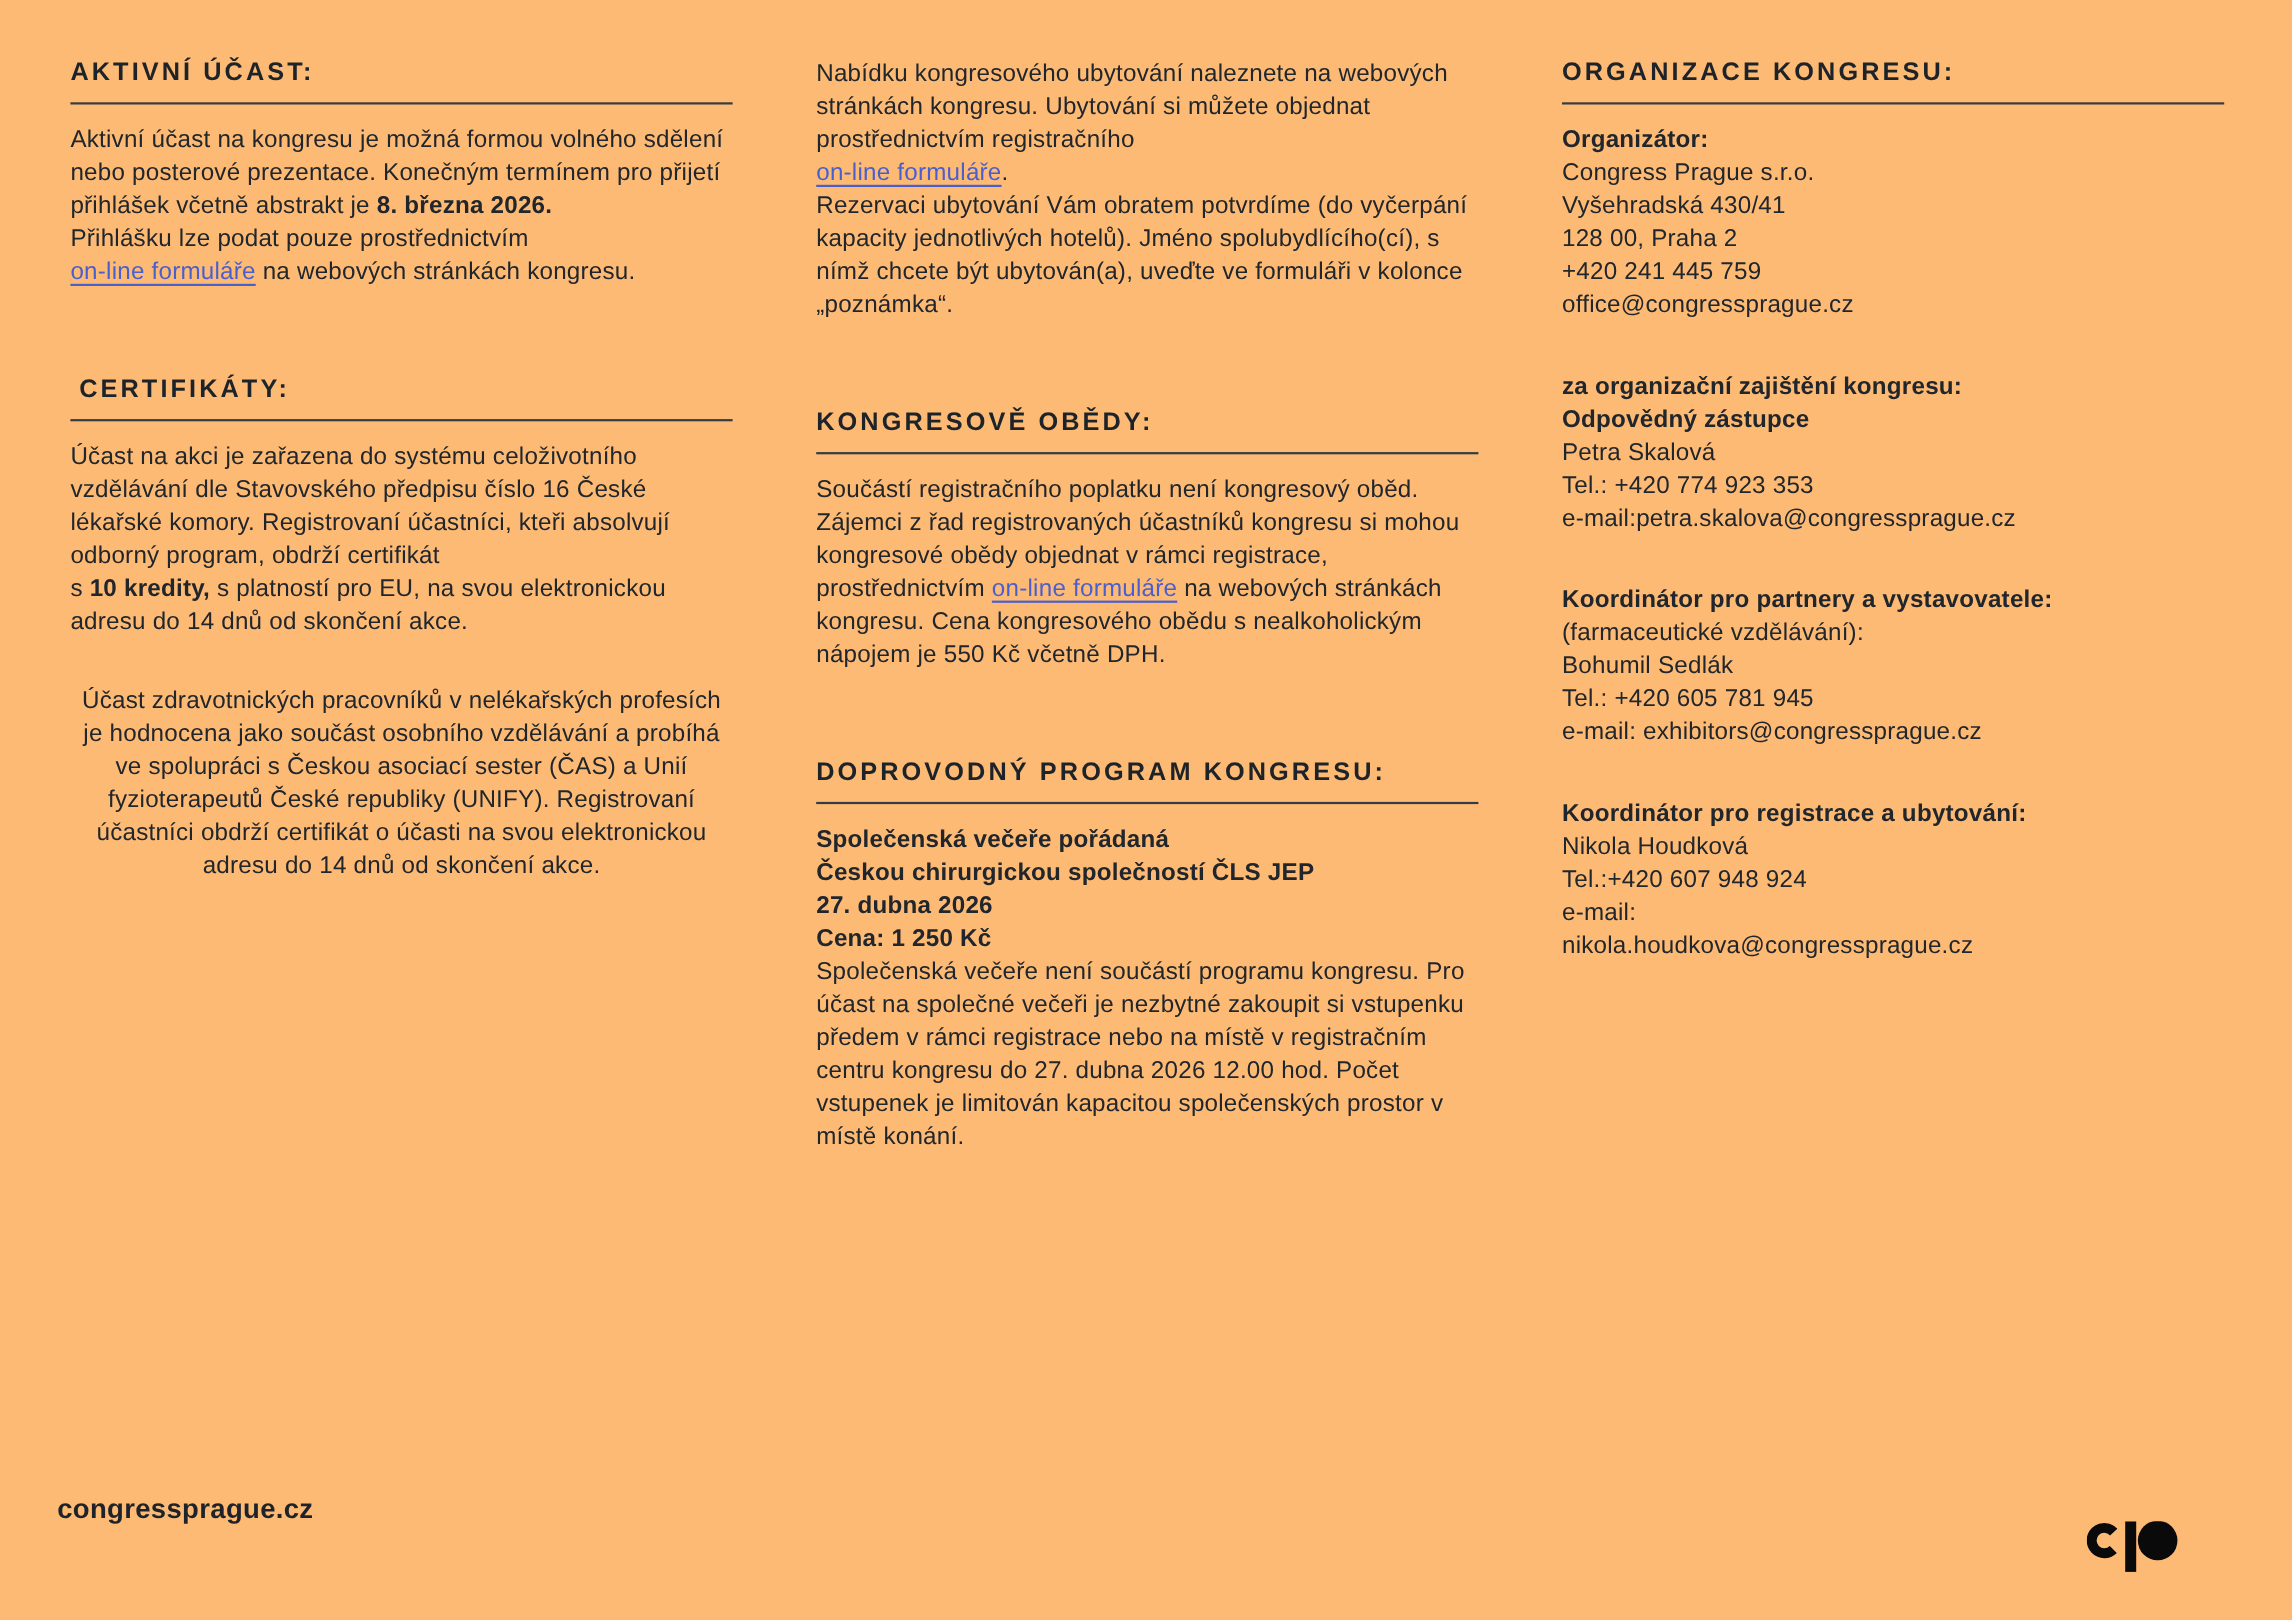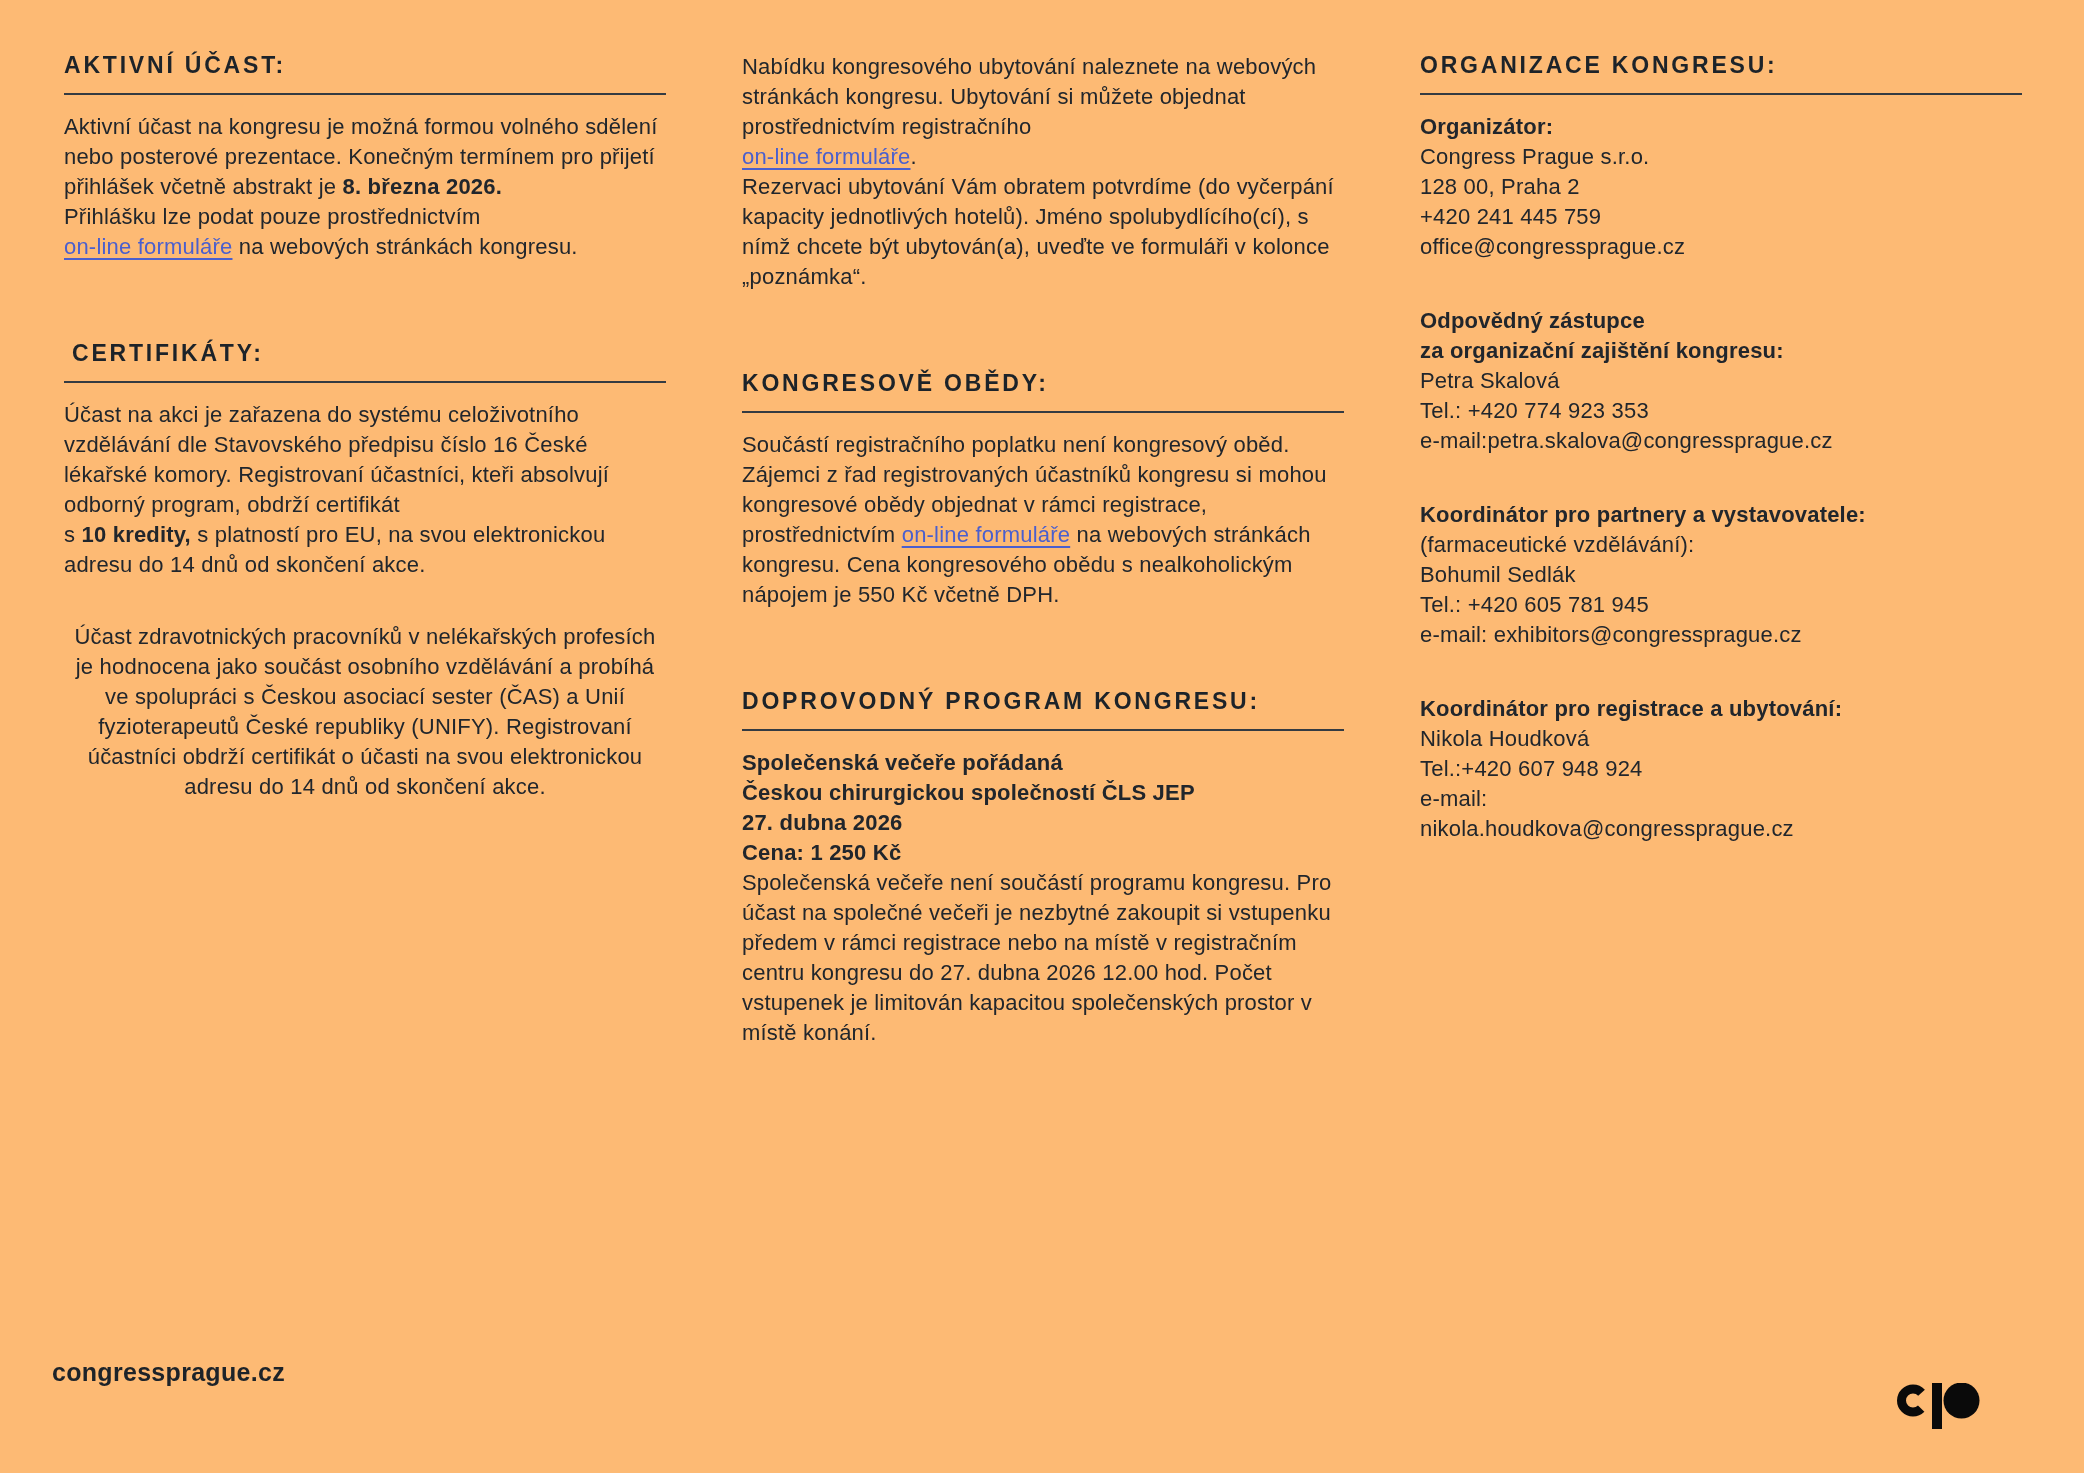--- a/index.html
+++ b/index.html
@@ -120,28 +120,29 @@
       </section>
     </div>
 
     <div class="col">
       <section class="sec">
         <h2 class="sec-title">ORGANIZACE KONGRESU:</h2>
 
         <div class="contact-block">
           <div class="contact-line bold">Organizátor:</div>
           <div class="contact-line">Congress Prague s.r.o.</div>
+          <div class="contact-line">Vyšehradská 430/41</div>
           <div class="contact-line">128 00, Praha 2</div>
           <div class="contact-line">+420 241 445 759</div>
           <div class="contact-line">office@congressprague.cz</div>
         </div>
 
         <div class="contact-block">
+          <div class="contact-line bold">za organizační zajištění kongresu:</div>
           <div class="contact-line bold">Odpovědný zástupce</div>
-          <div class="contact-line bold">za organizační zajištění kongresu:</div>
           <div class="contact-line">Petra Skalová</div>
           <div class="contact-line">Tel.: +420 774 923 353</div>
           <div class="contact-line">e-mail:petra.skalova@congressprague.cz</div>
         </div>
 
         <div class="contact-block">
           <div class="contact-line bold">Koordinátor pro partnery a vystavovatele:</div>
           <div class="contact-line">(farmaceutické vzdělávání):</div>
           <div class="contact-line">Bohumil Sedlák</div>
           <div class="contact-line">Tel.: +420 605 781 945</div>

